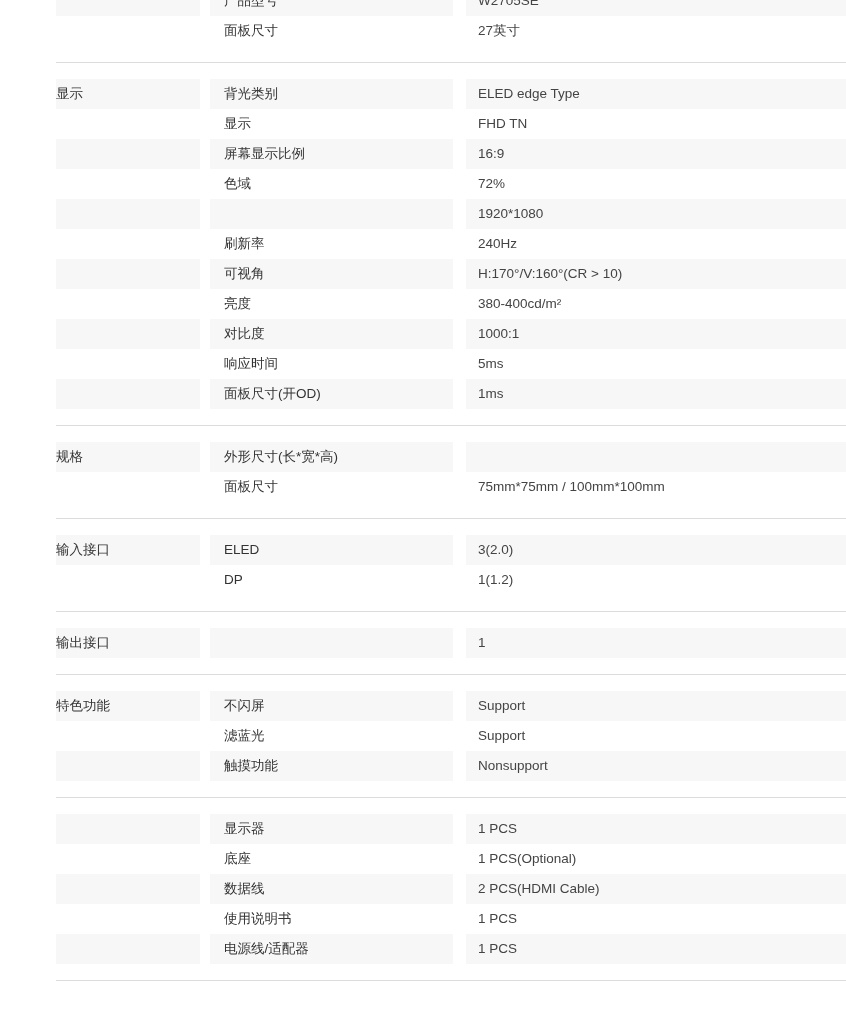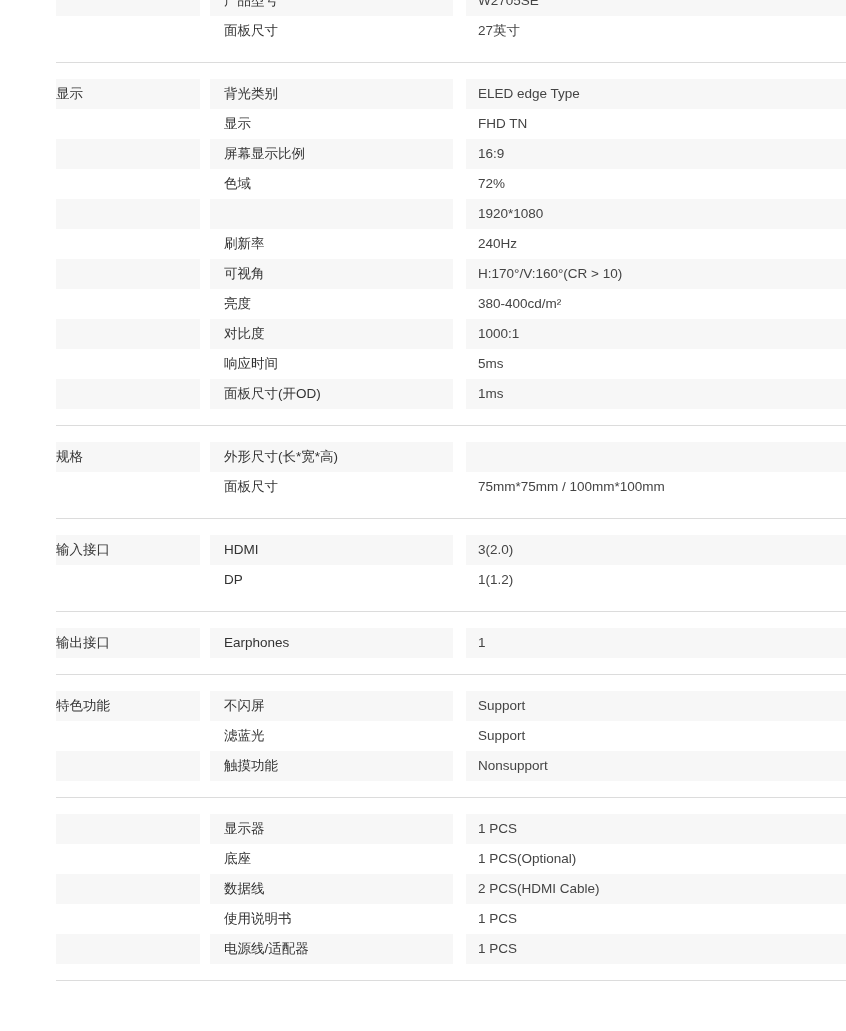--- a/index.html
+++ b/index.html
@@ -214,21 +214,21 @@
     </div>
     <div class="spec-section">
       <div class="section-rule"></div>
       <div class="section-pad-top"></div>
       <div class="section-body">
         <div class="spec-row shaded">
           <div class="band band-cat"></div>
           <div class="band band-attr"></div>
           <div class="band band-val"></div>
           <div class="cell cell-cat">输入接口</div>
-          <div class="cell cell-attr">HDMI</div>
+          <div class="cell cell-attr">ELED</div>
           <div class="cell cell-val">3(2.0)</div>
         </div>
         <div class="spec-row">
           <div class="band band-cat"></div>
           <div class="band band-attr"></div>
           <div class="band band-val"></div>
           <div class="cell cell-cat"></div>
           <div class="cell cell-attr">DP</div>
           <div class="cell cell-val">1(1.2)</div>
         </div>
@@ -237,21 +237,20 @@
     </div>
     <div class="spec-section">
       <div class="section-rule"></div>
       <div class="section-pad-top"></div>
       <div class="section-body">
         <div class="spec-row shaded">
           <div class="band band-cat"></div>
           <div class="band band-attr"></div>
           <div class="band band-val"></div>
           <div class="cell cell-cat">输出接口</div>
-          <div class="cell cell-attr">Earphones</div>
           <div class="cell cell-val">1</div>
         </div>
       </div>
       <div class="section-pad-bottom"></div>
     </div>
     <div class="spec-section">
       <div class="section-rule"></div>
       <div class="section-pad-top"></div>
       <div class="section-body">
         <div class="spec-row shaded">

